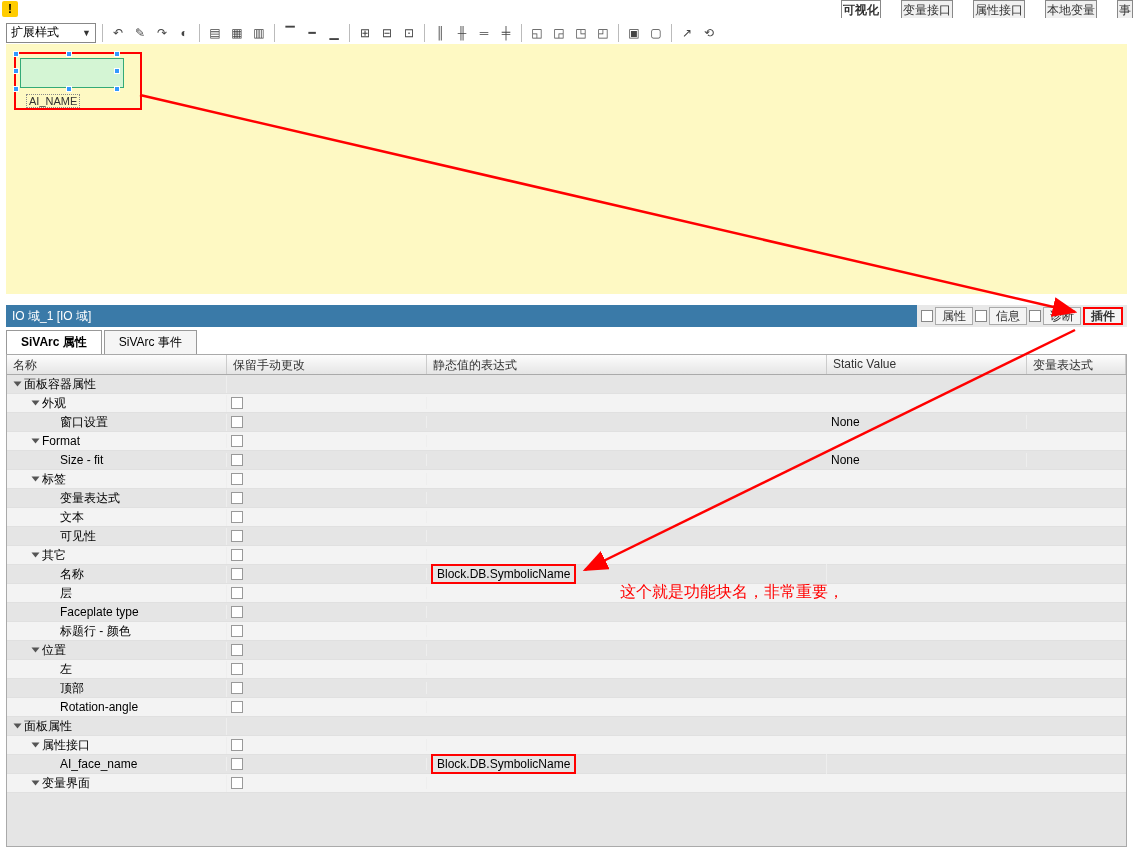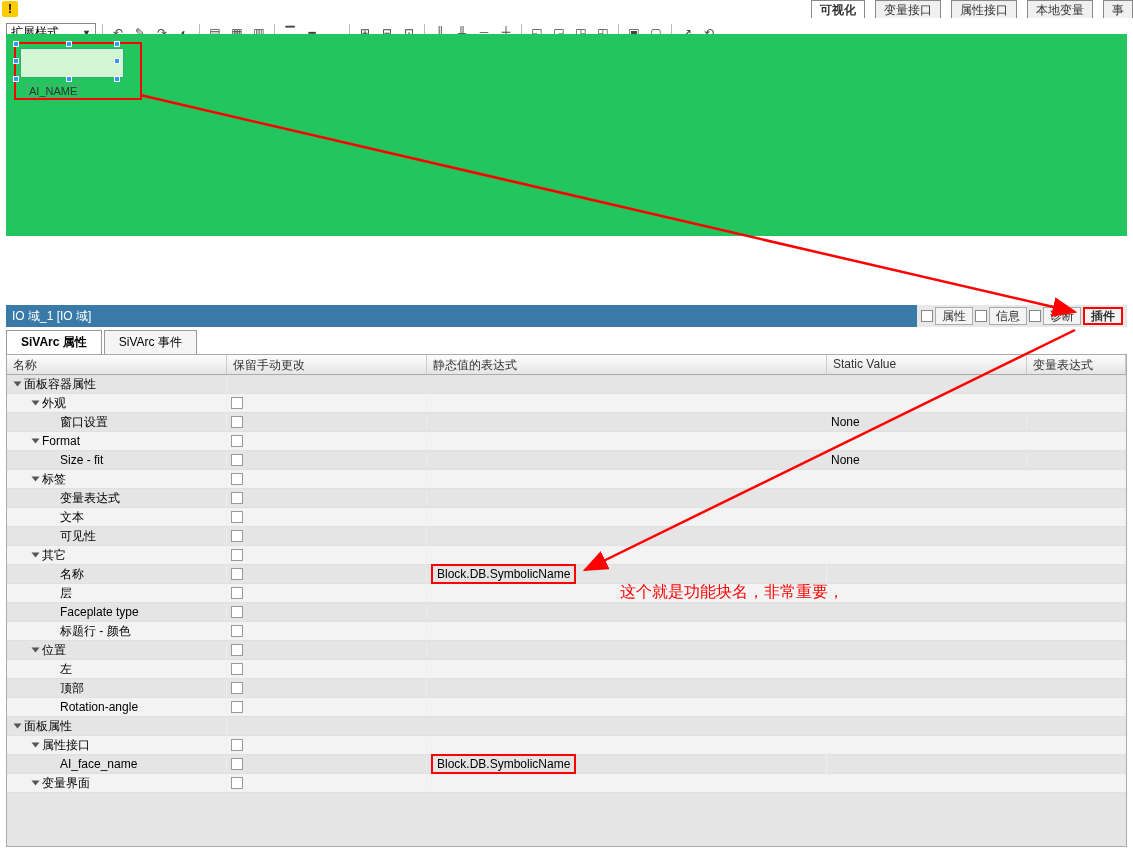--- a/index.html
+++ b/index.html
@@ -1,35 +1,35 @@
 <!DOCTYPE html>
 <html><head>
 <meta charset="utf-8">
 <style>
 * { box-sizing: border-box; margin: 0; padding: 0; font-family: "Microsoft YaHei", Arial, sans-serif; font-size: 12px; }
 body { background: #fff; width: 1133px; height: 849px; overflow: hidden; position: relative; }
 
 
 .top-tabs { position: absolute; top: 0; right: 0; display: flex; height: 18px; }
-.top-tab { border: 1px solid #888; border-bottom: none; padding: 1px 8px; background: #f0f0f0; margin-left: 10px; color: #333; cursor: pointer; }
+.top-tab { border: 1px solid #888; border-bottom: none; padding: 1px 1px; background: #f0f0f0; margin-left: 20px; color: #333; cursor: pointer; }
 .top-tab.active { background: #fff; font-weight: bold; }
 
 
 .icon-row { position: absolute; top: 0; left: 0; height: 18px; display: flex; align-items: center; }
 .warn-icon { width: 16px; height: 16px; background: #fc0; border-radius: 2px; margin-left: 2px; display:flex; align-items:center; justify-content:center; color:#000; font-weight:bold; }
 
 
 .toolbar { position: absolute; top: 22px; left: 6px; right: 6px; height: 24px; display: flex; align-items: center; gap: 4px; border-bottom: 1px solid #999; padding-bottom: 2px; }
 .dropdown { height: 20px; border: 1px solid #888; background: #fff; padding: 0 4px; display: flex; align-items: center; min-width: 90px; justify-content: space-between; }
 .dropdown .dd-arrow { font-size: 9px; color: #333; }
 .tb-sep { width: 1px; height: 18px; background: #bbb; margin: 0 2px; }
 .tb-btn { width: 18px; height: 18px; border: 1px solid transparent; display: flex; align-items: center; justify-content: center; color: #444; cursor: pointer; }
 
 
-.canvas { position: absolute; top: 34px; left: 6px; right: 6px; height: 202px; background: #22c55e; overflow: hidden; }
+.canvas { position: absolute; top: 44px; left: 6px; right: 6px; height: 250px; background: #fef9c3; overflow: hidden; }
 .selected-obj { position: absolute; top: 8px; left: 8px; width: 128px; height: 58px; border: 2px solid #f00; }
 .obj-rect { position: absolute; top: 4px; left: 4px; width: 104px; height: 30px; background: #d4f5d4; border: 1px solid #3a7; }
 .obj-label { position: absolute; top: 40px; left: 10px; font-size: 11px; color: #333; border: 1px dotted #888; padding: 0 2px; }
 .handle { position: absolute; width: 6px; height: 6px; background: #39f; border: 1px solid #fff; }
 
 
 svg.overlay { position: absolute; top: 0; left: 0; width: 1133px; height: 849px; pointer-events: none; }
 
 
 .title-bar { position: absolute; top: 305px; left: 6px; right: 6px; height: 22px; background: #3a7aa8; color: #fff; display: flex; align-items: center; padding-left: 6px; justify-content: space-between; }

